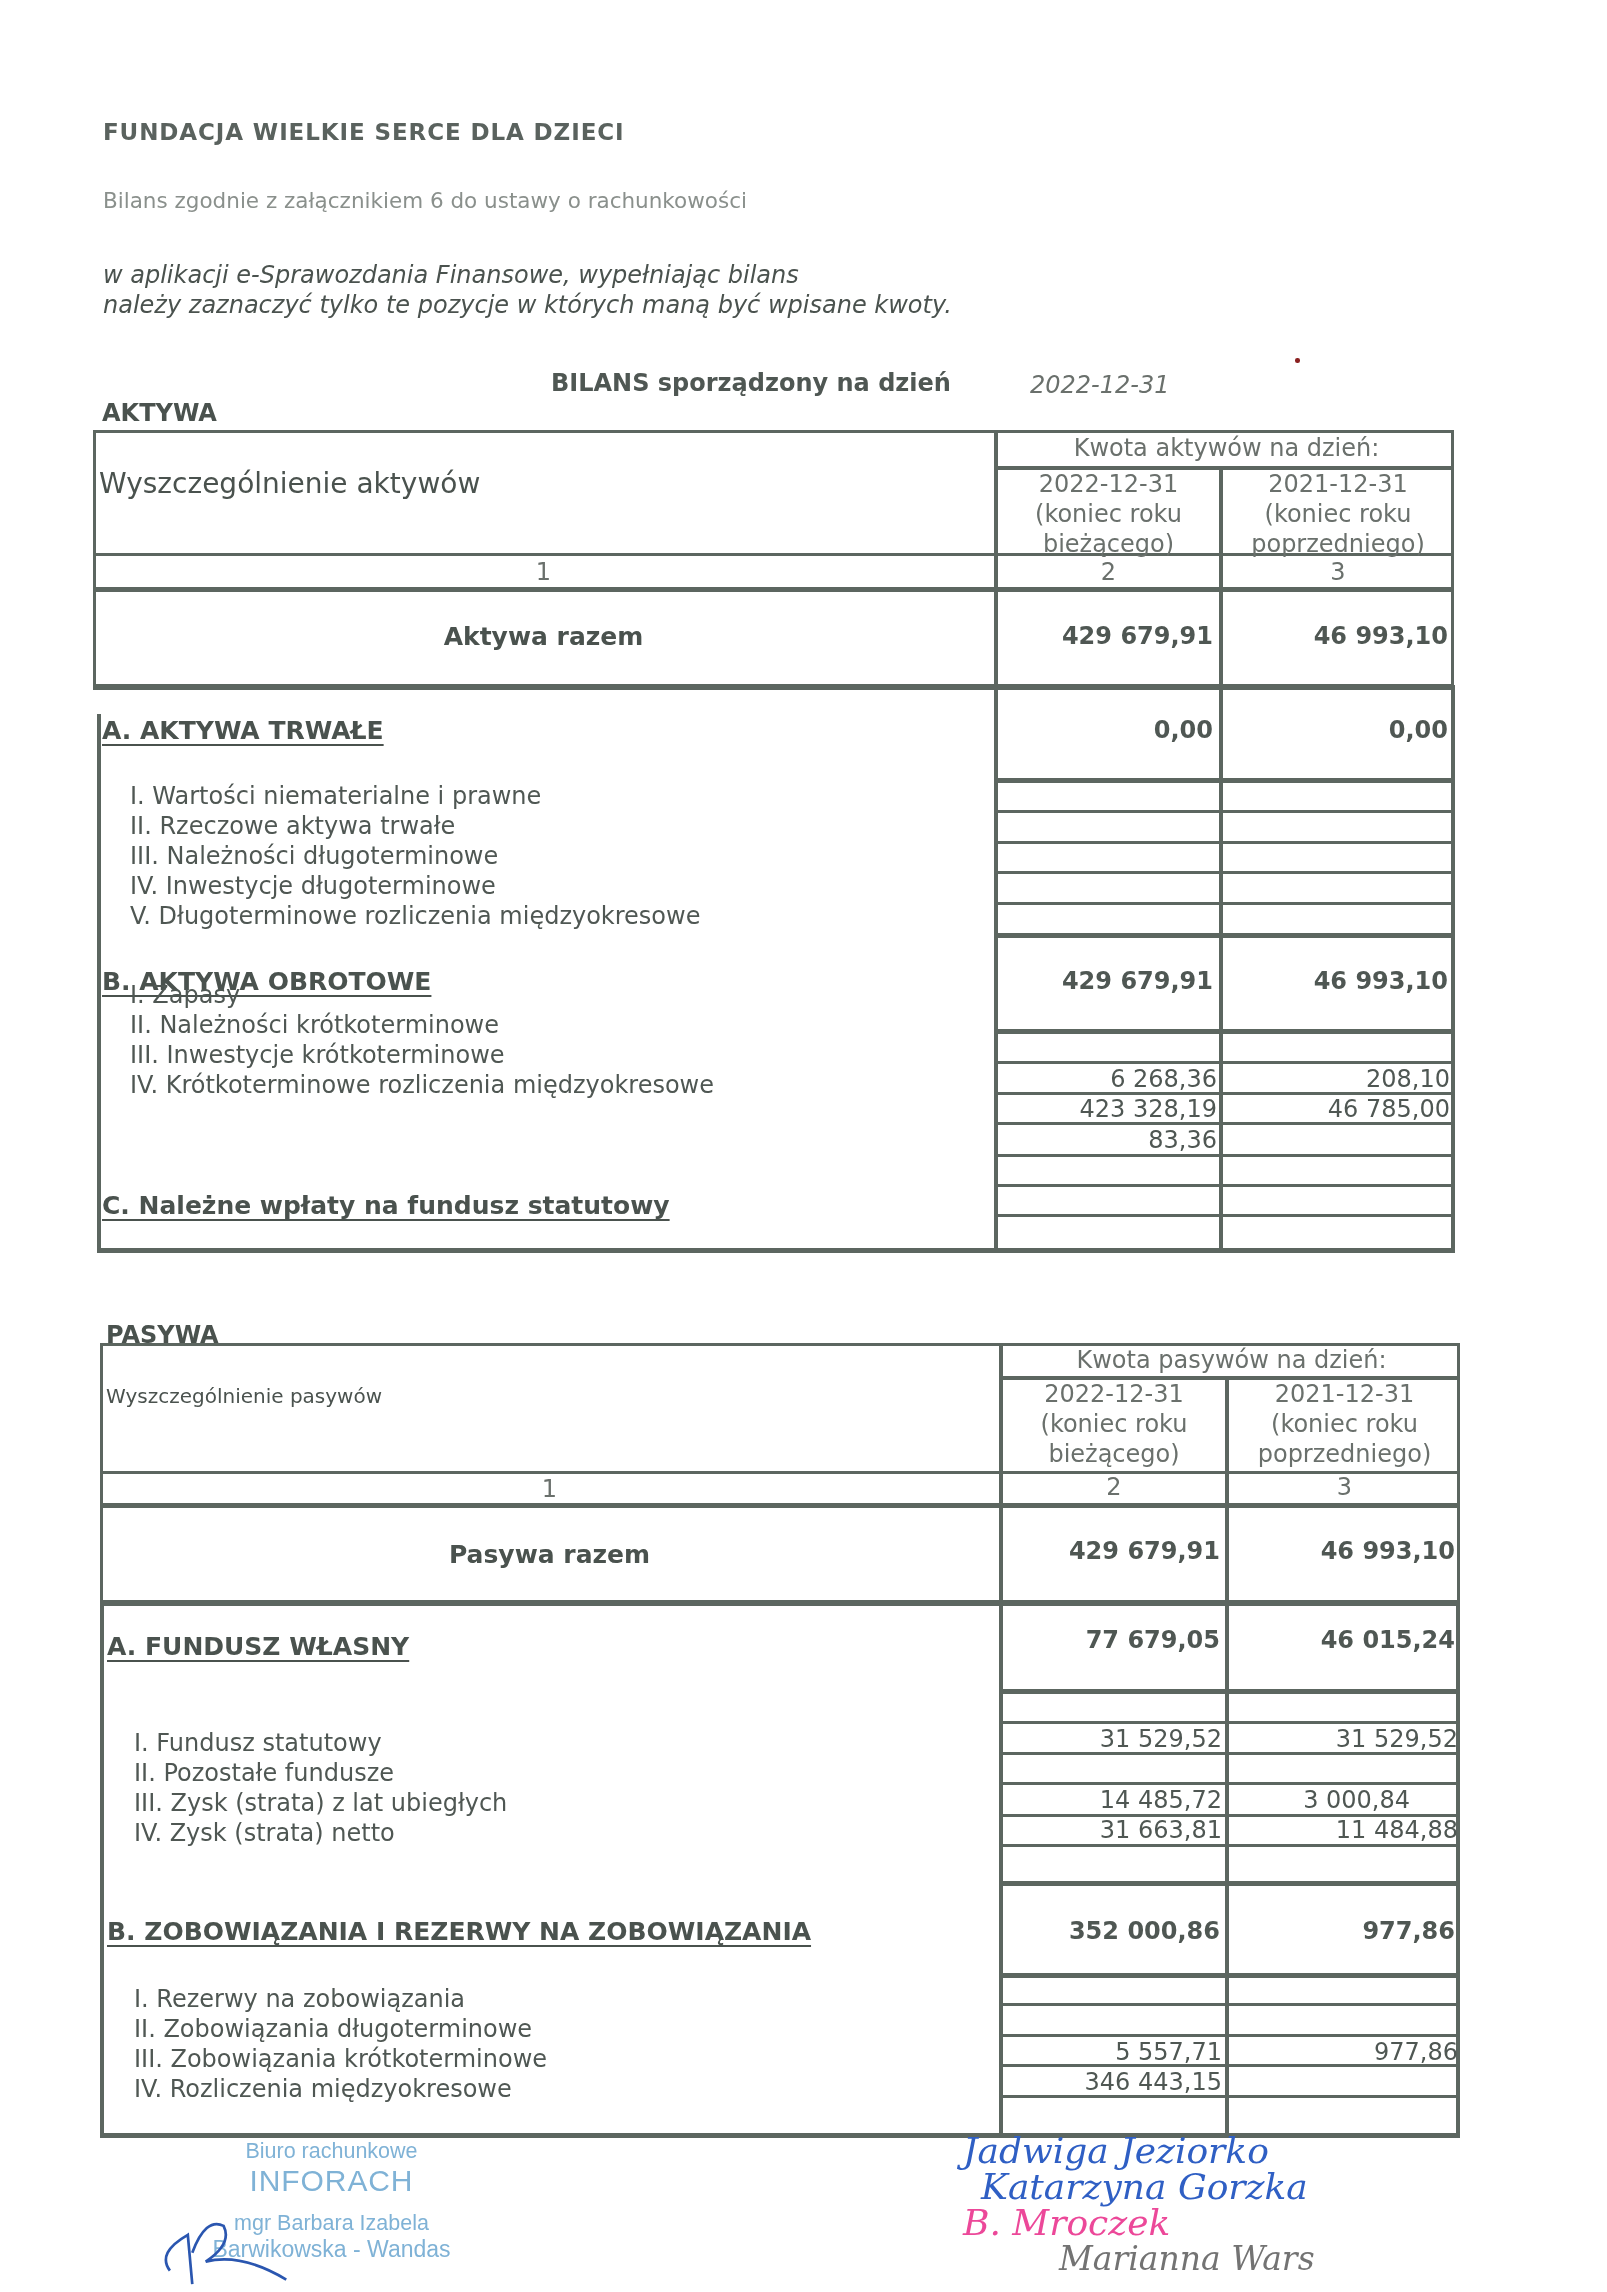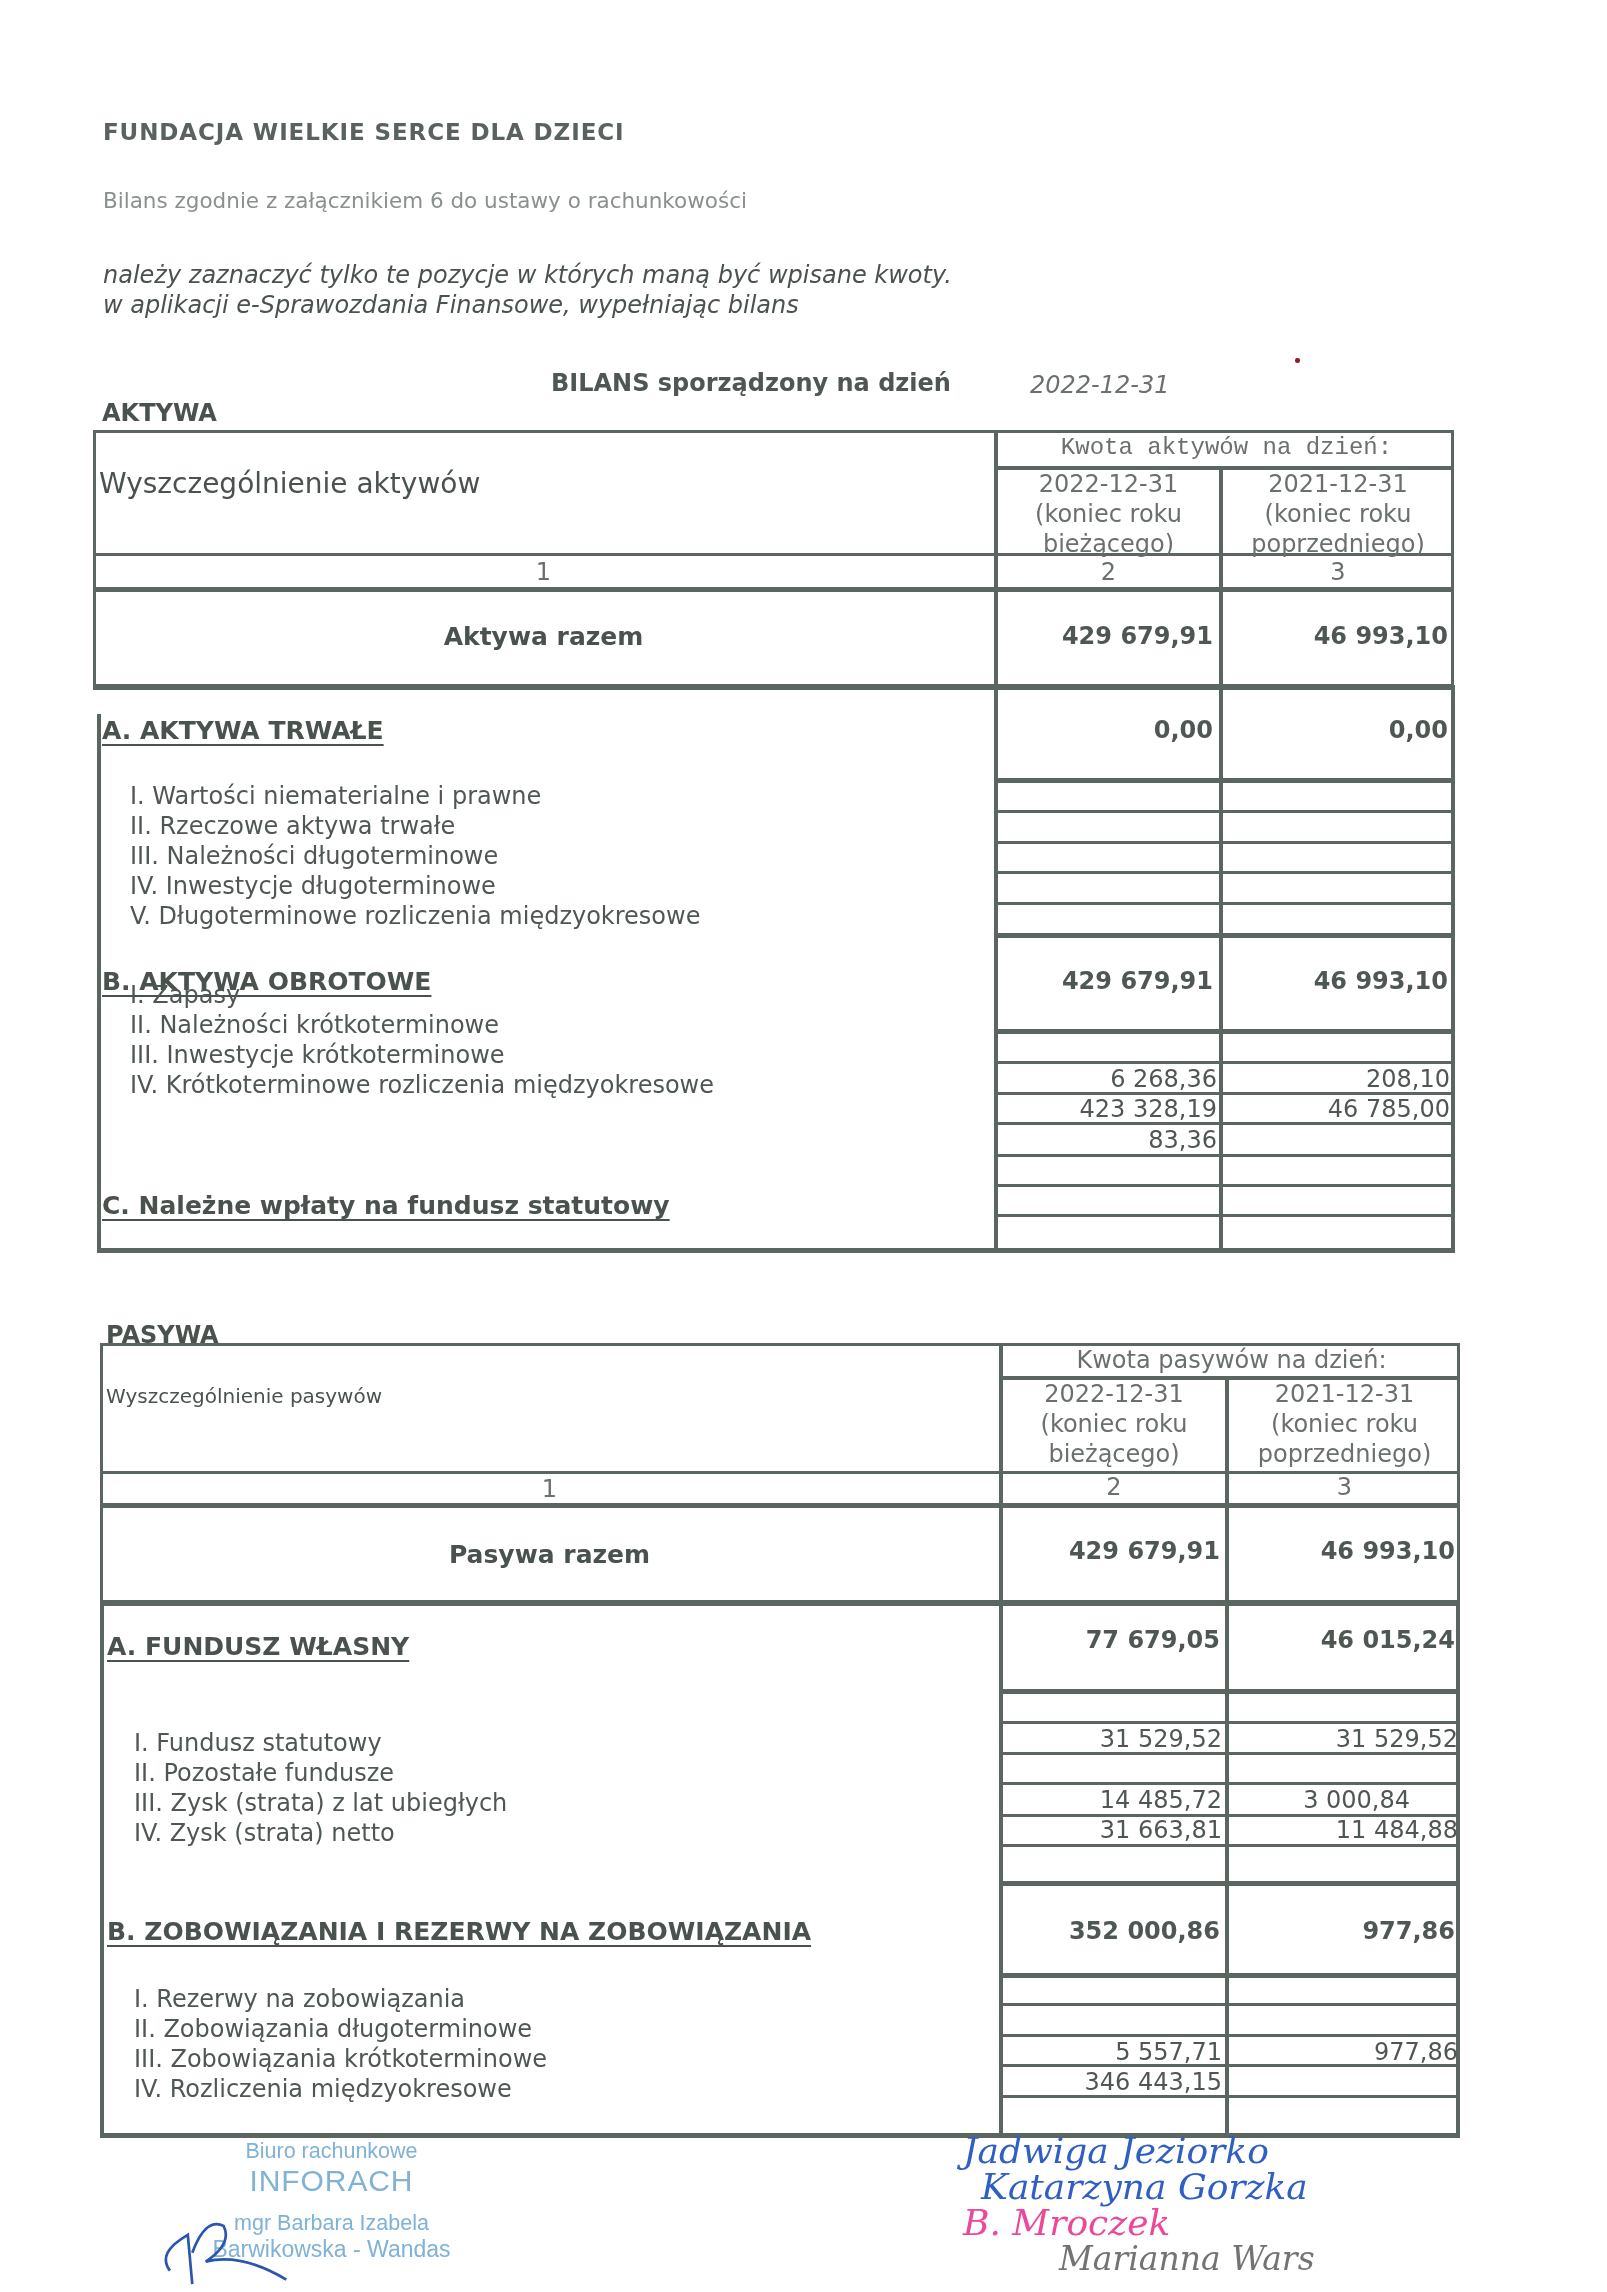--- a/index.html
+++ b/index.html
@@ -26,40 +26,40 @@
 
   .stamp { color:#7fb2d6; font-family:"Liberation Sans", sans-serif; text-align:center; }
   .sig { color:#2f5fc4; font-family:"DejaVu Serif", serif; font-style:italic; }
 </style>
 </head>
 <body>
 
 <div class="abs org">FUNDACJA WIELKIE SERCE DLA DZIECI</div>
 <div class="abs sub">Bilans zgodnie z załącznikiem 6 do ustawy o rachunkowości</div>
 <div class="abs note">
+  <div>w aplikacji e-Sprawozdania Finansowe, wypełniając bilans</div>
   <div>należy zaznaczyć tylko te pozycje w których maną być wpisane kwoty.</div>
-  <div>w aplikacji e-Sprawozdania Finansowe, wypełniając bilans</div>
 </div>
 <div class="abs bilans-title">BILANS sporządzony na dzień</div>
 <div class="abs bilans-date">2022-12-31</div>
 <div class="abs dot" style="left:1295px;top:358px;"></div>
 
 <div class="abs sec-label" style="left:102px;top:399px;">AKTYWA</div>
 
 <div>
 
   <div class="tbl" style="left:93px;top:430px;width:1361px;height:257px;"></div>
   <div class="line" style="left:994px;top:430px;width:3.6px;height:257px;"></div>
   <div class="line" style="left:994px;top:466px;width:460px;height:3.6px;"></div>
   <div class="line" style="left:1219px;top:466px;width:3.6px;height:221px;"></div>
   <div class="line" style="left:93px;top:553px;width:1361px;height:2.7px;"></div>
   <div class="line" style="left:93px;top:587px;width:1361px;height:4.5px;"></div>
 
   <div class="cell-text" style="left:99px;top:467px;font-size:28px;">Wyszczególnienie aktywów</div>
-  <div class="cell-text hdr-small" style="left:998px;top:433px;width:457px;font-family:Liberation Mono, monospace;">Kwota aktywów na dzień:</div>
+  <div class="cell-text hdr-small" style="left:998px;top:433px;width:457px;">Kwota aktywów na dzień:</div>
   <div class="abs hdr-small" style="left:998px;top:469px;width:221px;">
     <div>2022-12-31</div>
     <div>(koniec roku</div>
     <div>bieżącego)</div>
   </div>
   <div class="abs hdr-small" style="left:1222px;top:469px;width:232px;">
     <div>2021-12-31</div>
     <div>(koniec roku</div>
     <div>poprzedniego)</div>
   </div>

